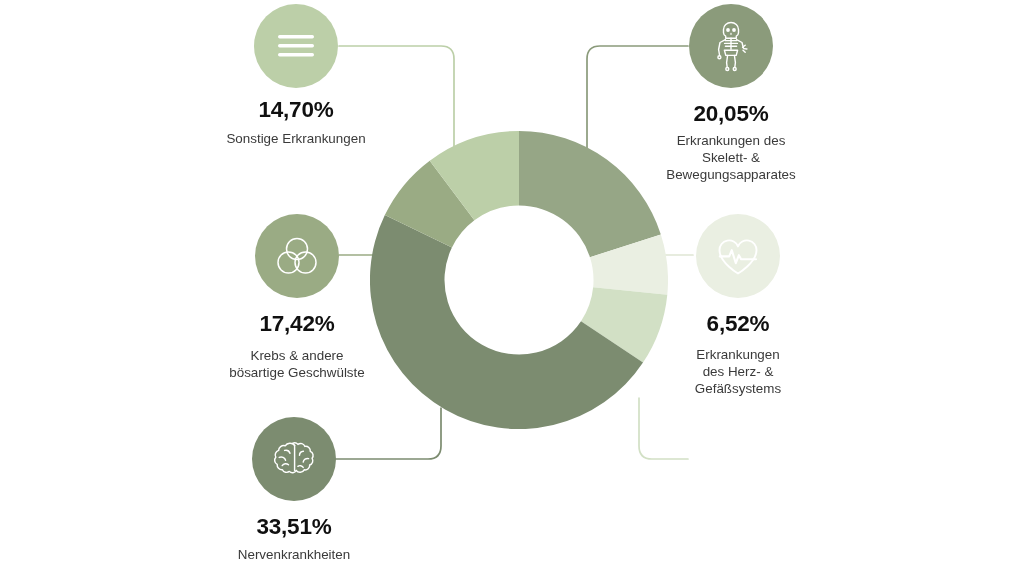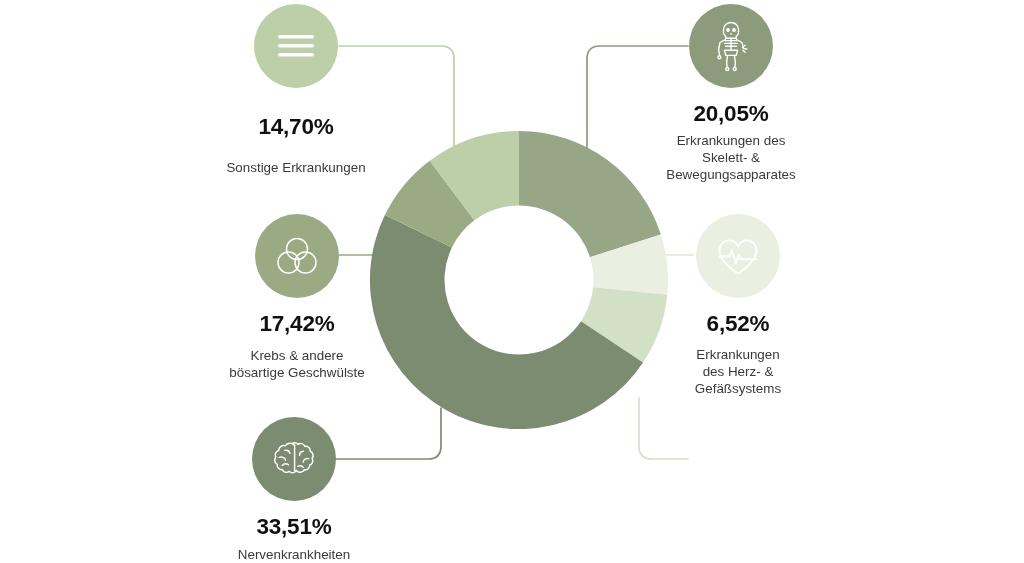--- a/index.html
+++ b/index.html
@@ -56,22 +56,22 @@
   .label {
     font-size: 13.4px;
     color: #3a3a3a;
     line-height: 1.27;
     text-align: center;
     white-space: pre-line;
   }
 
   
   #callout-sonstige      { left: 196px; top: 4px;   width: 200px; }
-  #callout-sonstige .value { margin-top: 28px; }
-  #callout-sonstige .label { margin-top: 20px; }
+  #callout-sonstige .value { margin-top: 11px; }
+  #callout-sonstige .label { margin-top: 8px; }
 
   #callout-skelett       { left: 636px; top: 4px;   width: 190px; }
   #callout-skelett .value { margin-top: 15px; }
   #callout-skelett .label { margin-top: 6px; }
 
   #callout-krebs         { left: 208px; top: 214px; width: 178px; }
   #callout-krebs .value  { margin-top: 15px; }
   #callout-krebs .label  { margin-top: 11px; }
 
   #callout-herz          { left: 652px; top: 214px; width: 172px; }

